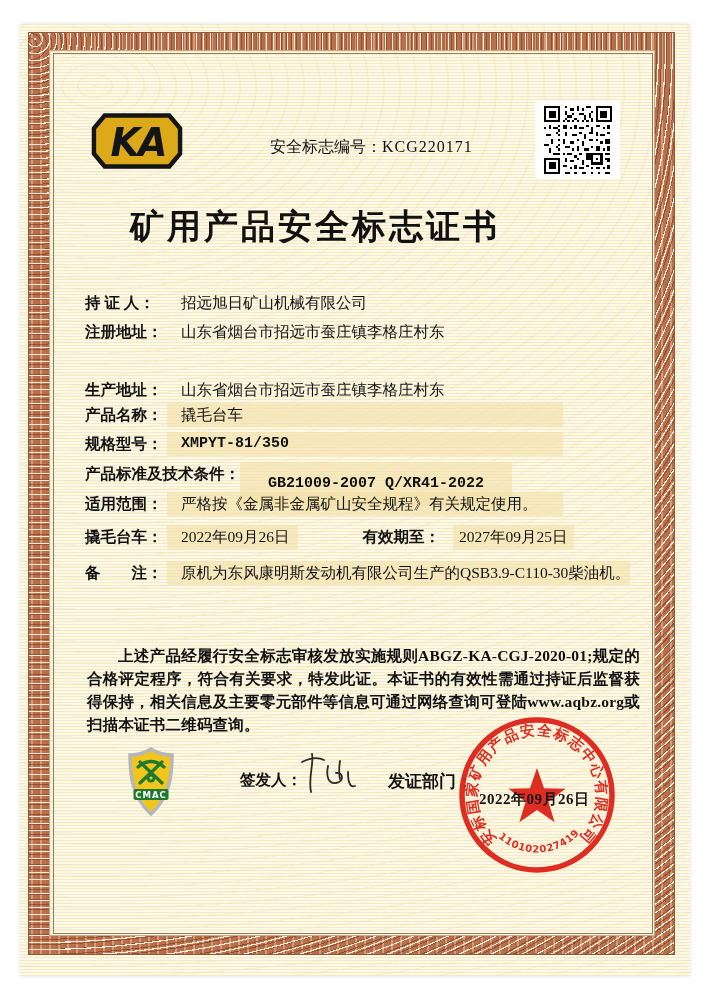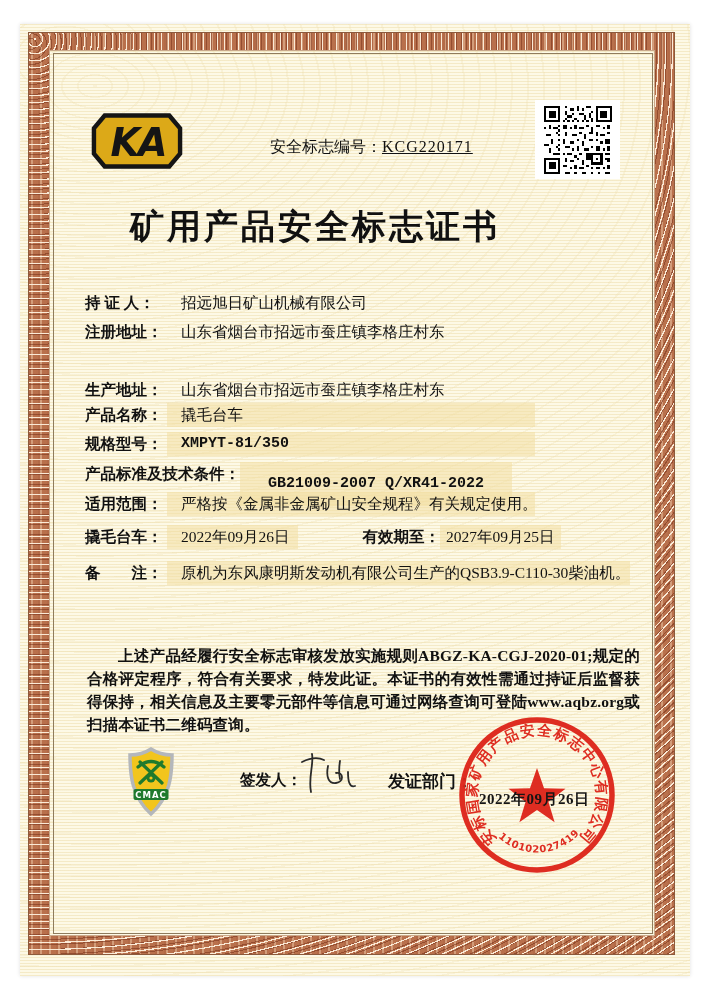--- a/index.html
+++ b/index.html
@@ -24,39 +24,39 @@
         border:1px solid #caa98b;
         background-color:#fdf9e6;
         background-image:
           repeating-linear-gradient(180deg, rgba(236,219,168,.50) 0 1px, rgba(255,252,240,0) 1px 3px),
           repeating-radial-gradient(ellipse 90px 60px at 45px 35px, rgba(231,211,152,.20) 0 2px, transparent 2px 16px);}
   .inner-line{position:absolute;left:53px;top:53px;width:598px;height:879px;border:1px solid #8f7c5d;}
 
   
   .ka-logo{position:absolute;left:91px;top:112px;width:92px;height:58px;}
   .serial-line{position:absolute;left:270px;top:136px;font-size:16px;line-height:22px;white-space:nowrap;}
-  .serial-line .v{letter-spacing:1px;text-decoration:underline;}
+  .serial-line .v{letter-spacing:1px;}
   .qr-box{position:absolute;left:535px;top:100px;width:85px;height:79px;background:#ffffff;
           display:flex;align-items:center;justify-content:center;}
   .qr-box svg{width:68px;height:68px;shape-rendering:crispEdges;}
   .cert-title{position:absolute;left:55px;top:205px;width:520px;text-align:center;
           font-size:34px;font-weight:bold;letter-spacing:3px;line-height:44px;white-space:nowrap;}
 
   
   .row{position:absolute;left:85px;width:560px;height:24px;line-height:24px;font-size:15.5px;white-space:nowrap;}
   .row .lbl{display:inline-block;width:82px;font-weight:bold;vertical-align:top;}
   .row .lbl.auto{width:auto;}
   .row .val{display:inline-block;vertical-align:top;padding-left:14px;}
   .hl{background:rgba(243,223,162,.55);}
-  .wide{width:368px;box-sizing:border-box;}
+  .wide{width:396px;box-sizing:border-box;}
   .r0{top:291px}.r1{top:320px}.r2{top:349px}.r3{top:378px}.r4{top:403px}
   .r5{top:432px}.r6{top:462px}.r7{top:492px}.r8{top:525px}.r9{top:561px}
   .lat{font-family:Liberation Mono, monospace;font-weight:bold;font-size:15px;}
   .lbl2{display:inline-block;font-weight:bold;margin-left:65px;}
-  .val2{display:inline-block;padding:0 6px;}
+  .val2{display:inline-block;padding:0 6px;margin-left:13px;}
 
   
   .statement{position:absolute;left:87px;top:644px;width:553px;font-size:15.5px;line-height:23px;
              font-weight:600;text-align:justify;text-indent:2em;letter-spacing:.2px;}
 
   
   .cmac-badge{position:absolute;left:126px;top:747px;width:50px;height:70px;}
   .signer{position:absolute;left:240px;top:770px;font-size:15.5px;font-weight:bold;}
   .signature{position:absolute;left:294px;top:748px;width:64px;height:52px;}
   .dept{position:absolute;left:388px;top:770px;font-size:17px;font-weight:bold;}

